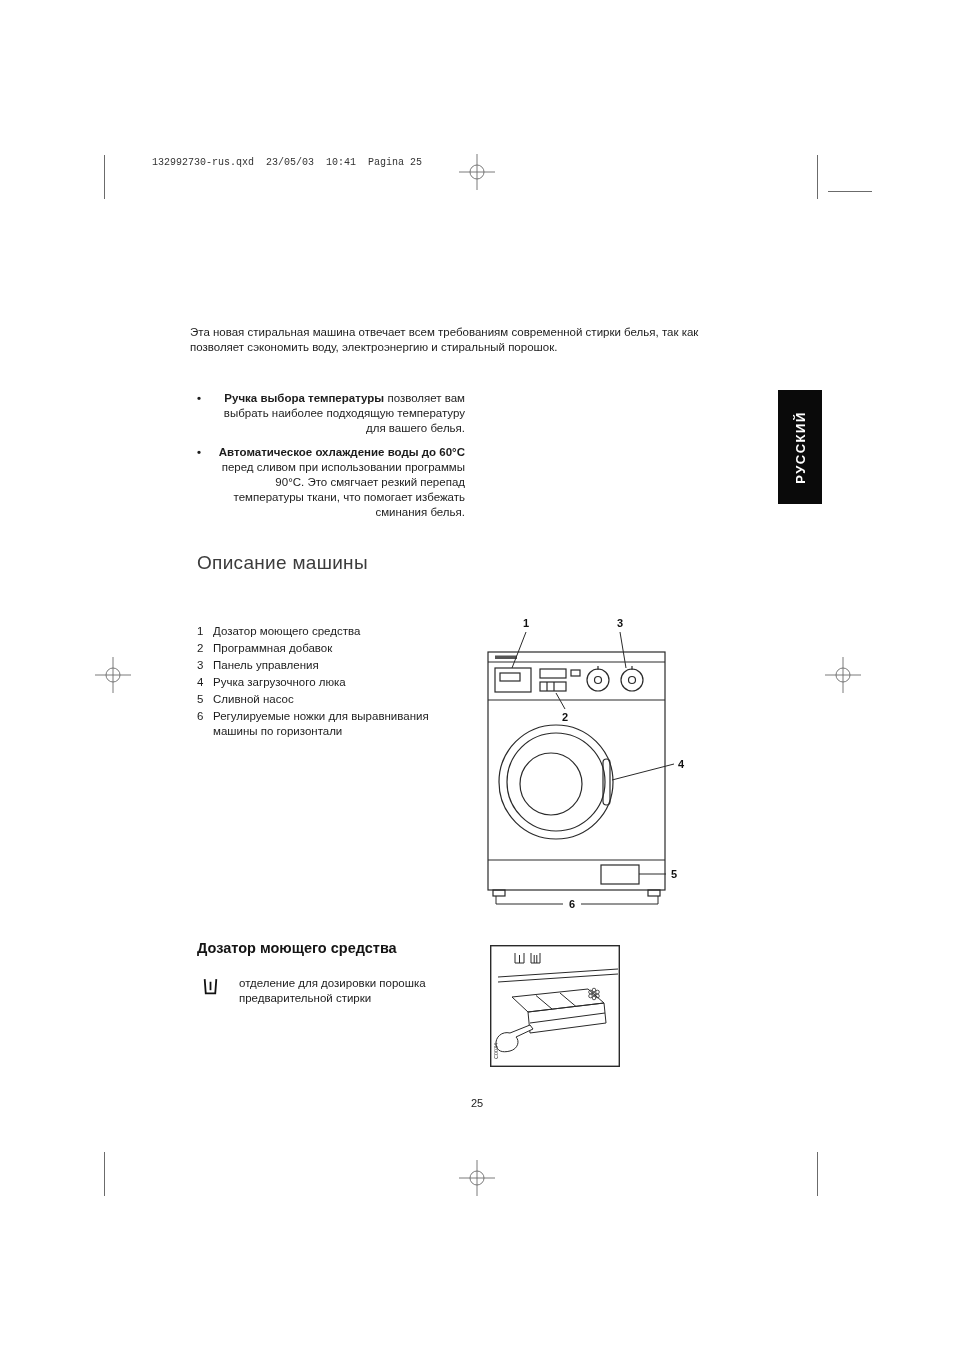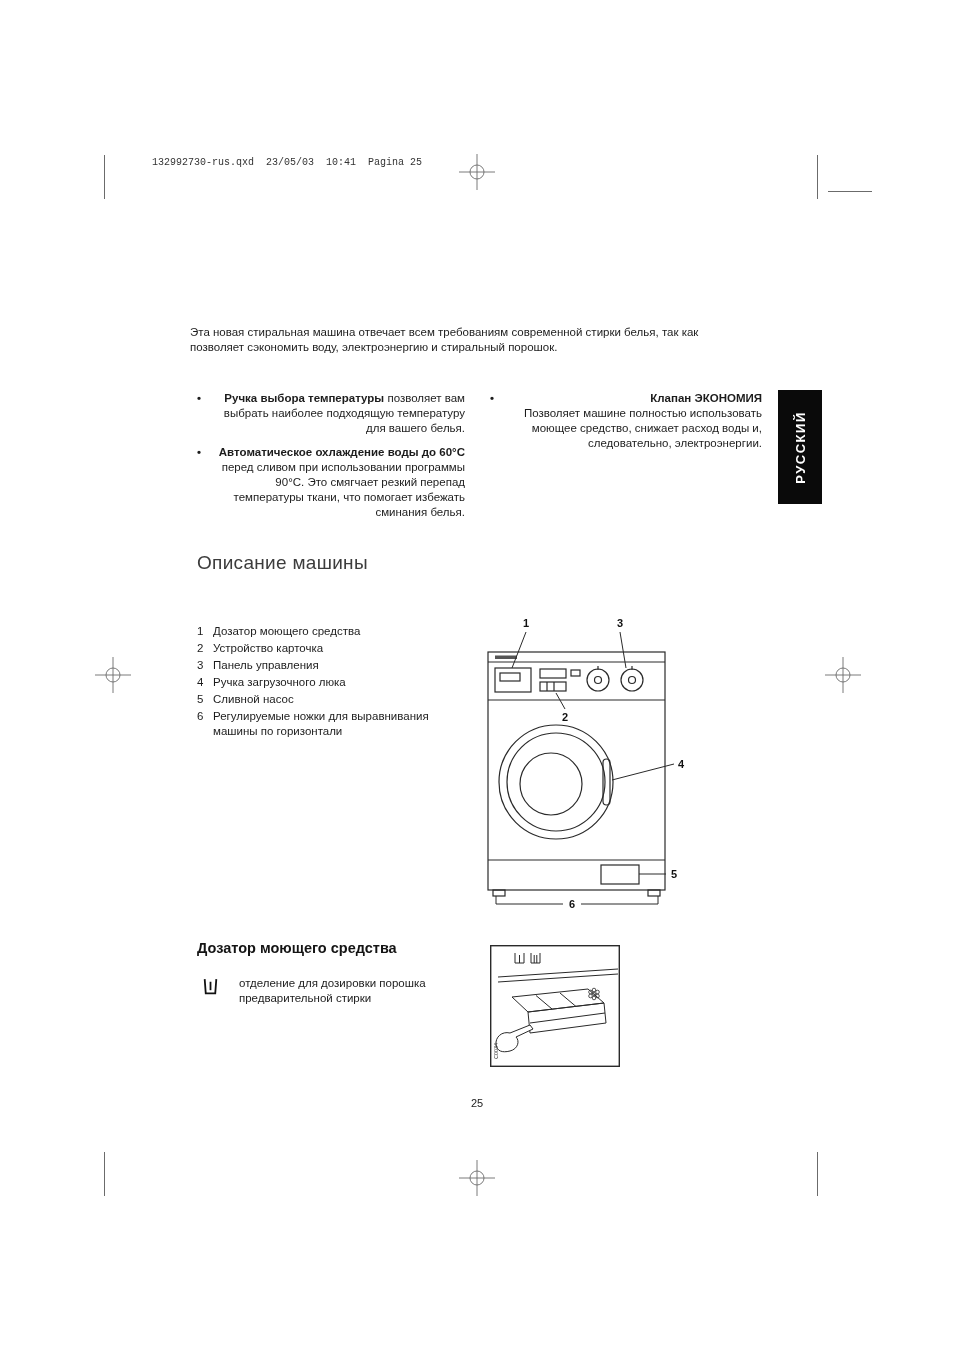--- a/index.html
+++ b/index.html
@@ -116,36 +116,32 @@
       <span class="lead">Ручка выбора температуры</span>
       <span>позволяет вам выбрать наиболее подходящую температуру для вашего белья.</span>
     </div>
     <div class="bullet">
       <span class="lead">Автоматическое охлаждение воды до 60°C</span>
       <span>перед сливом при использовании программы 90°C. Это смягчает резкий перепад температуры ткани, что помогает избежать сминания белья.</span>
     </div>
   </div>
 
   <div class="col col-right">
-    <div class="bullet">
-      <span class="lead lead-block">Клапан ЭКОНОМИЯ</span>
-      <span>Позволяет машине полностью использовать моющее средство, снижает расход воды и, следовательно, электроэнергии.</span>
-    </div>
   </div>
 
   <h1 class="section-title" style="top:552px;">Описание машины</h1>
 
   <div class="parts-list">
     <div class="part">
       <span class="pnum">1</span>
       <span class="plabel">Дозатор моющего средства</span>
     </div>
     <div class="part">
       <span class="pnum">2</span>
-      <span class="plabel">Устройство карточка</span>
+      <span class="plabel">Программная добавок</span>
     </div>
     <div class="part">
       <span class="pnum">3</span>
       <span class="plabel">Панель управления</span>
     </div>
     <div class="part">
       <span class="pnum">4</span>
       <span class="plabel">Ручка загрузочного люка</span>
     </div>
     <div class="part">

